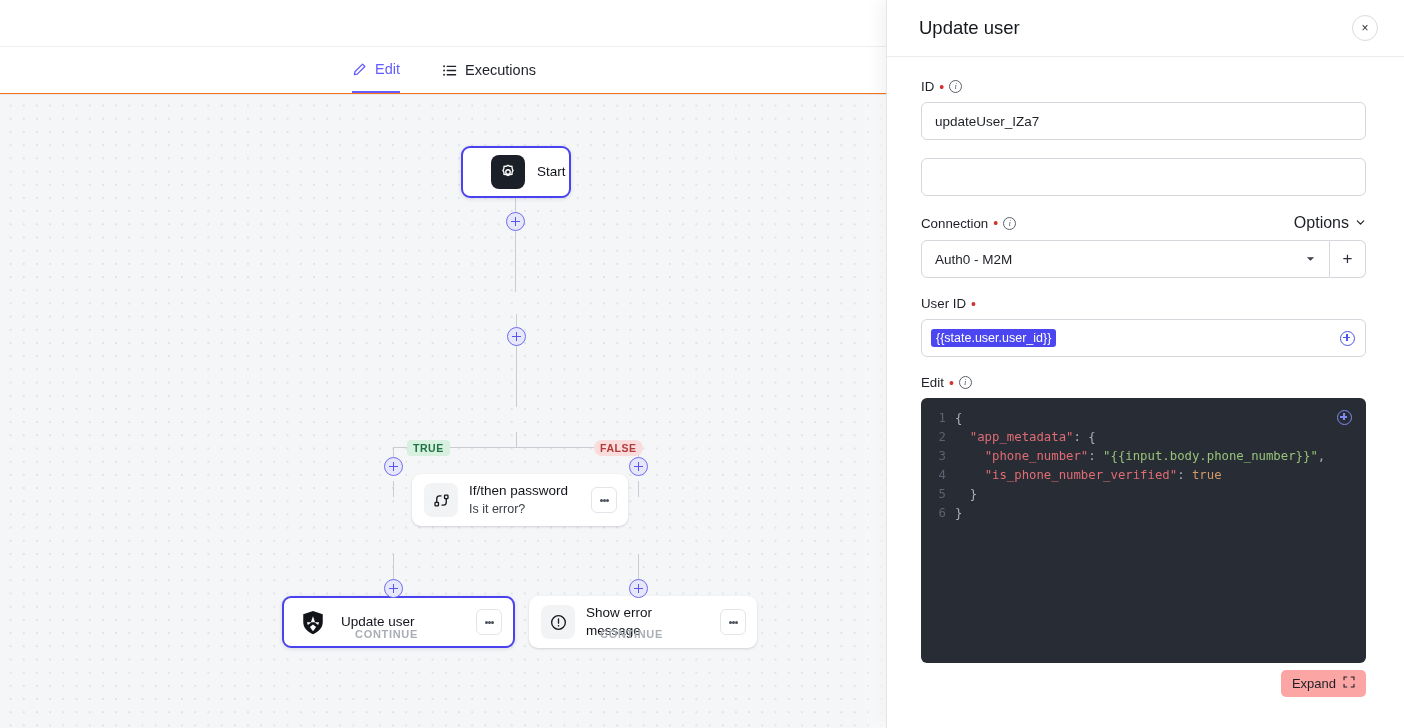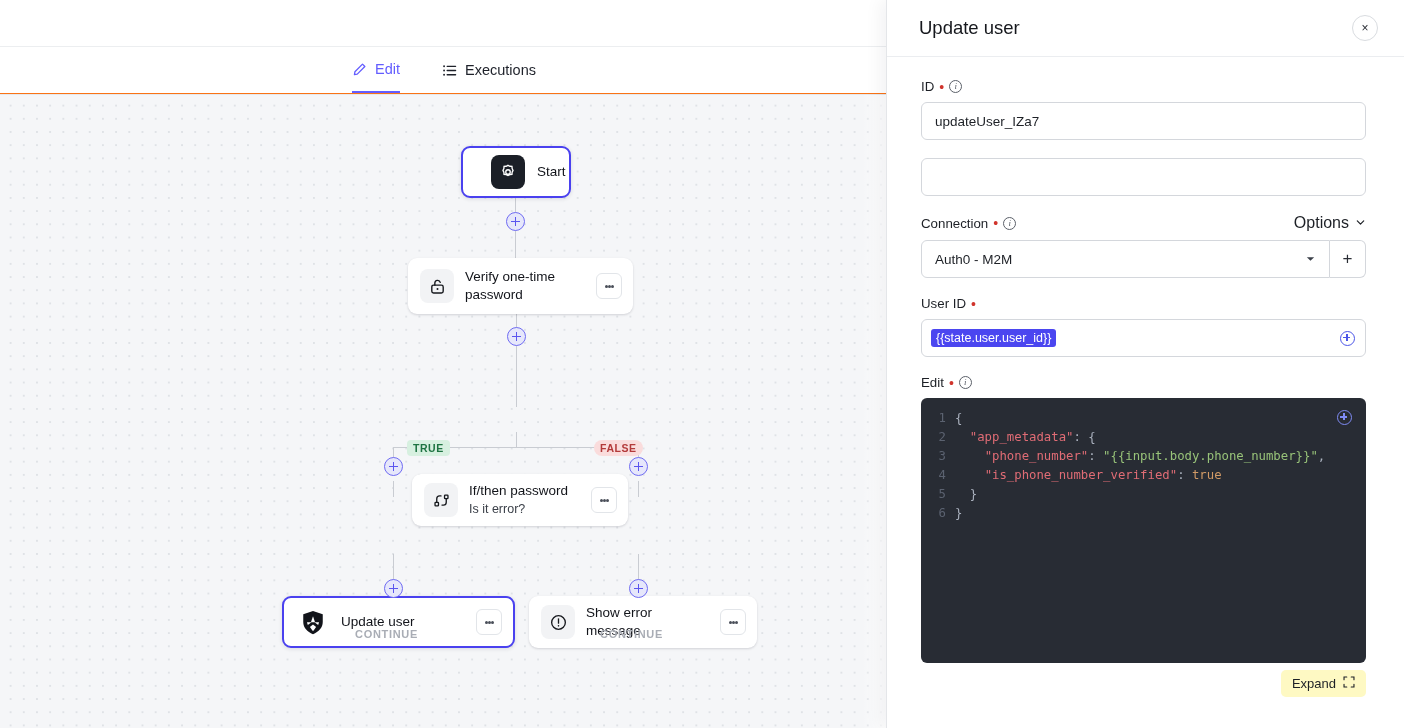--- a/index.html
+++ b/index.html
@@ -175,21 +175,21 @@
   .codeline { display: flex; white-space: pre; }
   .gutter { width: 34px; text-align: right; padding-right: 9px; color: #5b6270; flex: 0 0 34px; }
   .cline { color: #abb2bf; }
   .c-punc { color: #abb2bf; }
   .c-key  { color: #e06c75; }
   .c-str  { color: #98c379; }
   .c-bool { color: #d19a66; }
 
   .expandrow { display: flex; justify-content: flex-end; margin-top: 7px; }
   .expandbtn {
-    background: #fef9c3; border: none; border-radius: 5px; padding: 6px 11px;
+    background: #fca5a5; border: none; border-radius: 5px; padding: 6px 11px;
     font-size: 13px; color: #1d2026; display: flex; align-items: center; gap: 7px;
     cursor: pointer; font-family: "Liberation Sans", sans-serif;
   }
 </style>
 </head>
 <body>
 
 <div id="app">
 
   <div id="editor">
@@ -245,37 +245,20 @@
           <svg width="18" height="18" viewBox="0 0 20 20" fill="none" stroke="#ffffff" stroke-width="1.5">
             <path d="M10 2.6l2.1 1 2.3.2.2 2.3 1 2.1-1 2.1-.2 2.3-2.3.2-2.1 1-2.1-1-2.3-.2-.2-2.3-1-2.1 1-2.1.2-2.3 2.3-.2z"></path>
             <circle cx="10" cy="10" r="2.5"></circle>
           </svg>
         </span>
         <span class="ttl">Start</span>
       </div>
 
       <div class="plusbtn" style="left:506px; top:117px;"></div>
 
-      <div class="node" style="left:408px; top:163px; width:225px; height:56px; padding:0 11px 0 12px; gap:11px;">
-        <span class="ico grey">
-          <svg width="19" height="19" viewBox="0 0 20 20" fill="none" stroke="#16181d" stroke-width="1.45" stroke-linecap="round">
-            <rect x="4" y="8.6" width="12" height="8.2" rx="1.9"></rect>
-            <path d="M7.2 8.6V6.3a2.9 2.9 0 015.7-.6"></path>
-            <circle cx="10" cy="12.6" r="1.05" fill="#16181d" stroke="none"></circle>
-          </svg>
-        </span>
-        <span class="txt">
-          <span class="ttl" style="display:block;">Verify one-time password</span>
-        </span>
-        <span class="kebab">
-            <i></i>
-            <i></i>
-            <i></i>
-          </span>
-      </div>
 
       <div class="plusbtn" style="left:507px; top:232px;"></div>
 
       <div class="node" style="left:412px; top:379px; width:216px; height:52px; padding:0 11px 0 12px; gap:11px; top:379px;">
         <span class="ico grey">
           <svg width="19" height="19" viewBox="0 0 20 20" fill="none" stroke="#16181d" stroke-width="1.4" stroke-linecap="round">
             <rect x="3.2" y="12" width="3.6" height="3.6" rx=".7"></rect>
             <rect x="13.2" y="4.4" width="3.6" height="3.6" rx=".7"></rect>
             <path d="M5 12V8.2a3 3 0 013-3h1.5"></path>
             <path d="M15 8V11.8a3 3 0 01-3 3h-1.5"></path>

